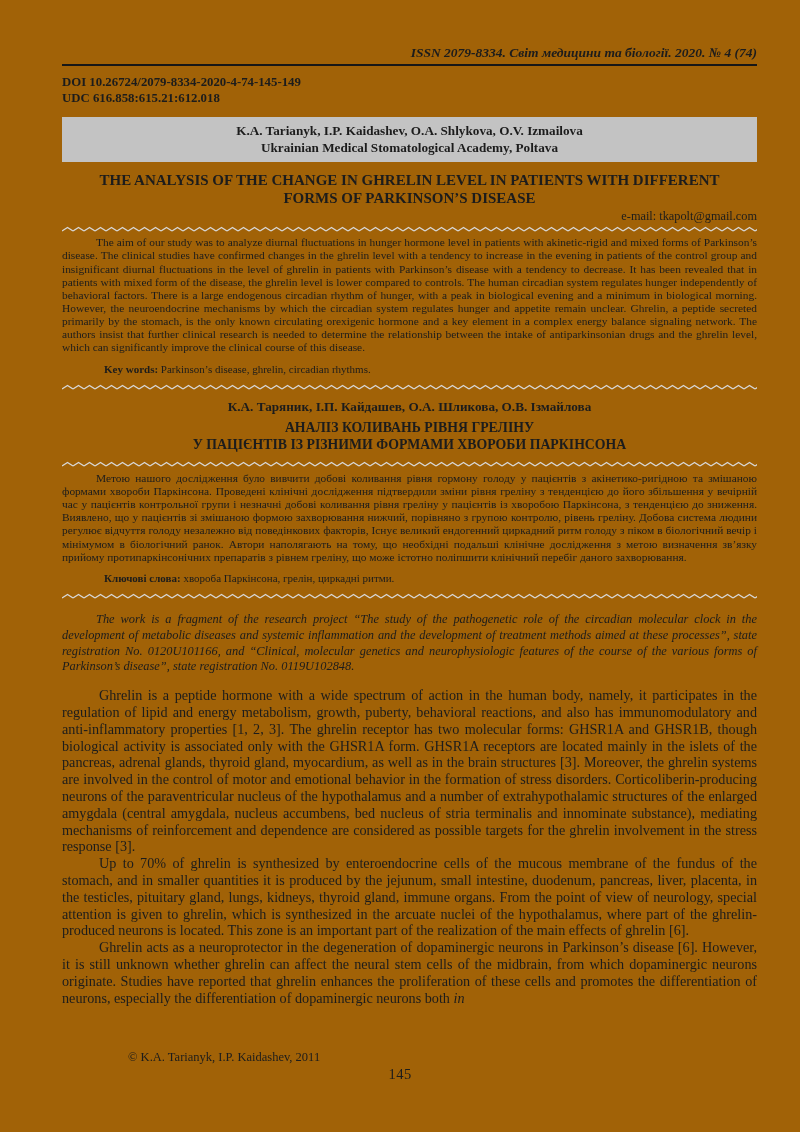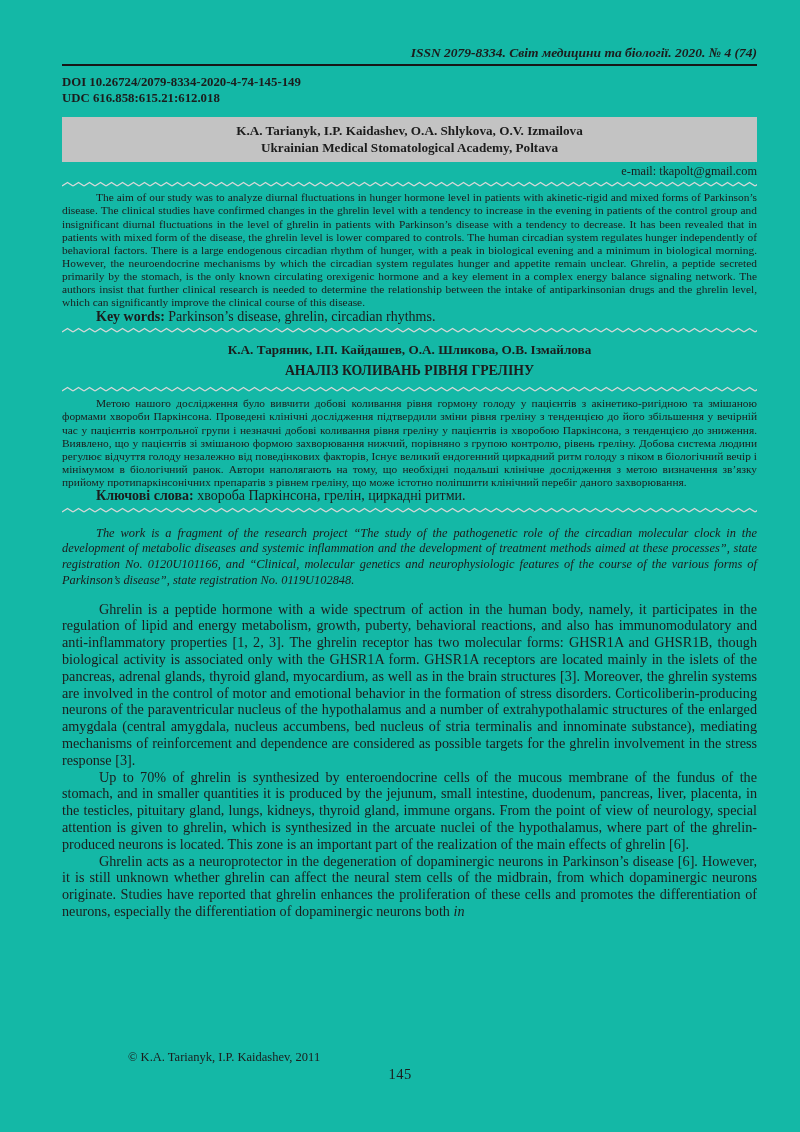--- a/index.html
+++ b/index.html
@@ -1,41 +1,41 @@
 <!DOCTYPE html>
 <html><head>
 <meta charset="utf-8">
 <style>
   html,body{margin:0;padding:0;background:#e8e8e8;}
   .page{
     position:relative;
     width:800px;height:1132px;
     margin:0 auto;
-    background:#14b8a6;
+    background:#a16207;
     font-family:"Liberation Serif","DejaVu Serif",serif;
     color:#1c1c1c;
     box-sizing:border-box;
     padding:45px 43px 0 62px;
     overflow:hidden;
   }
   .content{width:695px;}
   .issn{font-size:13.5px;font-weight:bold;font-style:italic;text-align:right;line-height:16px;}
   .rule{border-top:2.6px solid #171717;margin-top:3px;}
   .doi-block{margin-top:9px;font-weight:bold;font-size:12.8px;line-height:15.5px;}
   .authors-bar{
     margin-top:11px;background:#c3c3c3;text-align:center;font-weight:bold;
     font-size:13.2px;line-height:16.6px;padding:6px 0;
   }
   .title-en{margin:9px auto 0;font-weight:bold;font-size:15px;line-height:18px;text-align:center;width:660px;}
   .email{font-size:12.3px;text-align:right;margin-top:2px;line-height:15px;}
   .zigzag{display:block;margin:2px 0;}
   .zz-gap-a{margin-top:4px;}
   .zz-gap-b{margin-top:7px;}
   .abstract{font-size:11.4px;line-height:13.15px;text-align:justify;text-indent:34px;margin:3px 0 0;}
-  .kw-line{font-size:14px;line-height:13.15px;text-indent:34px;margin:0;}
+  .kw-line{font-size:11px;line-height:13.15px;text-indent:34px;margin:8px;}
   .kw-label{font-weight:bold;}
   .authors-uk{margin-top:7px;font-weight:bold;font-size:13.2px;text-align:center;line-height:17px;}
   .title-uk{margin-top:4px;font-weight:bold;font-size:13.8px;text-align:center;line-height:17.5px;}
   .abstract-uk{margin-top:4px;}
   .project-note{font-size:12.4px;font-style:italic;line-height:15.8px;text-align:justify;text-indent:34px;margin:12px 0 0;}
   .body-text{margin-top:12px;}
   .body-text p{font-size:14.2px;line-height:16.8px;text-align:justify;text-indent:37px;margin:0;}
   .copyright{position:absolute;left:128px;top:1050px;font-size:12.5px;line-height:15px;}
   .page-number{position:absolute;left:0;top:1066px;width:800px;text-align:center;font-size:14.5px;letter-spacing:0.5px;}
 </style>
@@ -59,37 +59,39 @@
     <div class="doi-block">
       <div>DOI 10.26724/2079-8334-2020-4-74-145-149</div>
       <div>UDC 616.858:615.21:612.018</div>
     </div>
 
     <div class="authors-bar">
       <div>K.A. Tarianyk, I.P. Kaidashev, O.A. Shlykova, O.V. Izmailova</div>
       <div>Ukrainian Medical Stomatological Academy, Poltava</div>
     </div>
 
+    <div class="title-en">THE ANALYSIS OF THE CHANGE IN GHRELIN LEVEL IN PATIENTS WITH DIFFERENT FORMS OF PARKINSON’S DISEASE</div>
 
     <div class="email">e-mail: tkapolt@gmail.com</div>
 
     <svg class="zigzag" width="695" height="7">
         <rect width="695" height="7" fill="url(#zz)"></rect>
       </svg>
 
     <p class="abstract">The aim of our study was to analyze diurnal fluctuations in hunger hormone level in patients with akinetic-rigid and mixed forms of Parkinson’s disease. The clinical studies have confirmed changes in the ghrelin level with a tendency to increase in the evening in patients of the control group and insignificant diurnal fluctuations in the level of ghrelin in patients with Parkinson’s disease with a tendency to decrease. It has been revealed that in patients with mixed form of the disease, the ghrelin level is lower compared to controls. The human circadian system regulates hunger independently of behavioral factors. There is a large endogenous circadian rhythm of hunger, with a peak in biological evening and a minimum in biological morning. However, the neuroendocrine mechanisms by which the circadian system regulates hunger and appetite remain unclear. Ghrelin, a peptide secreted primarily by the stomach, is the only known circulating orexigenic hormone and a key element in a complex energy balance signaling network. The authors insist that further clinical research is needed to determine the relationship between the intake of antiparkinsonian drugs and the ghrelin level, which can significantly improve the clinical course of this disease.</p>
     <p class="kw-line"><span class="kw-label">Key words:</span> <span>Parkinson’s disease, ghrelin, circadian rhythms.</span></p>
 
     <svg class="zigzag zz-gap-a" width="695" height="7">
         <rect width="695" height="7" fill="url(#zz)"></rect>
       </svg>
 
     <div class="authors-uk">К.А. Таряник, І.П. Кайдашев, О.А. Шликова, О.В. Ізмайлова</div>
     <div class="title-uk">
       <div>АНАЛІЗ КОЛИВАНЬ РІВНЯ ГРЕЛІНУ</div>
+      <div>У ПАЦІЄНТІВ ІЗ РІЗНИМИ ФОРМАМИ ХВОРОБИ ПАРКІНСОНА</div>
     </div>
 
     <svg class="zigzag zz-gap-b" width="695" height="7">
         <rect width="695" height="7" fill="url(#zz)"></rect>
       </svg>
 
     <p class="abstract abstract-uk">Метою нашого дослідження було вивчити добові коливання рівня гормону голоду у пацієнтів з акінетико-ригідною та змішаною формами хвороби Паркінсона. Проведені клінічні дослідження підтвердили зміни рівня греліну з тенденцією до його збільшення у вечірній час у пацієнтів контрольної групи і незначні добові коливання рівня греліну у пацієнтів із хворобою Паркінсона, з тенденцією до зниження. Виявлено, що у пацієнтів зі змішаною формою захворювання нижчий, порівняно з групою контролю, рівень греліну. Добова система людини регулює відчуття голоду незалежно від поведінкових факторів, Існує великий ендогенний циркадний ритм голоду з піком в біологічний вечір і мінімумом в біологічний ранок. Автори наполягають на тому, що необхідні подальші клінічне дослідження з метою визначення зв’язку прийому протипаркінсонічних препаратів з рівнем греліну, що може істотно поліпшити клінічний перебіг даного захворювання.</p>
     <p class="kw-line"><span class="kw-label">Ключові слова:</span> <span>хвороба Паркінсона, грелін, циркадні ритми.</span></p>
 
     <svg class="zigzag zz-gap-a" width="695" height="7">

